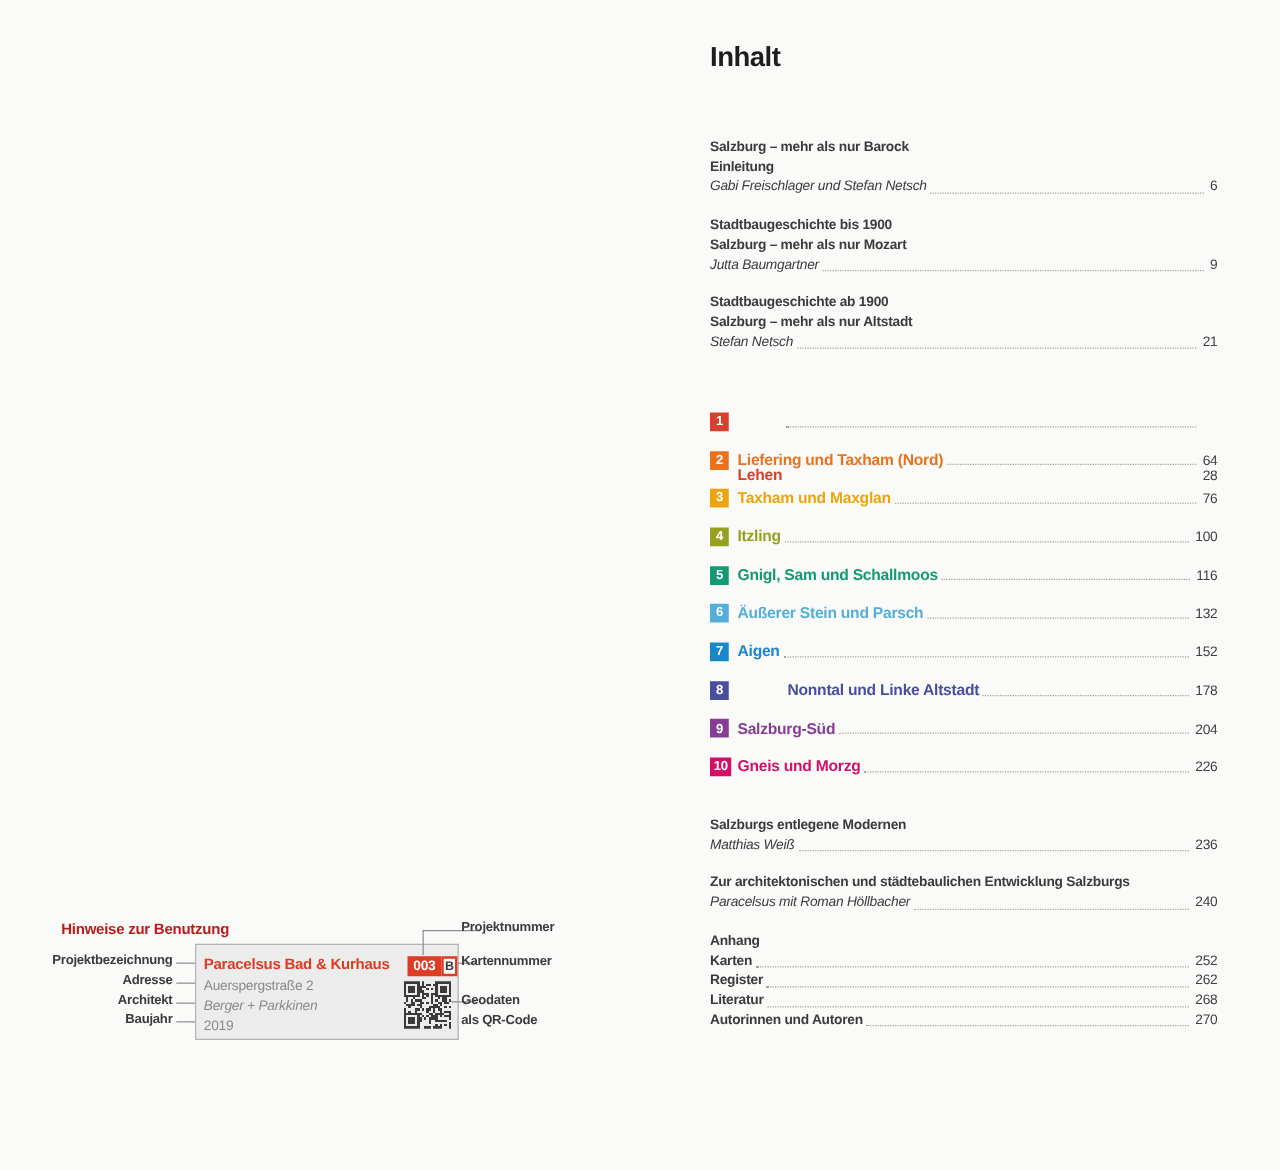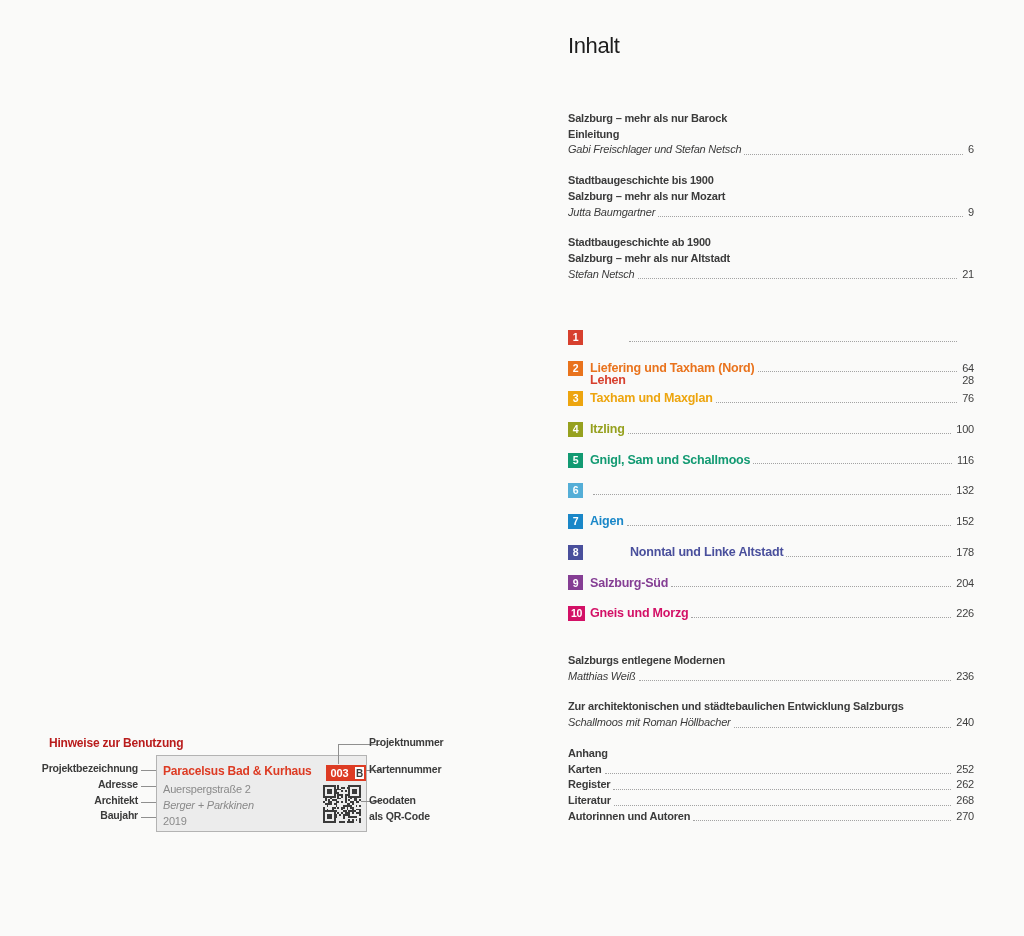--- a/index.html
+++ b/index.html
@@ -10,21 +10,21 @@
     font-family:"Liberation Sans", sans-serif;
     color:#3b3b3b;
     overflow:hidden;
     letter-spacing:-0.2px;
   }
 
   
   .toc { position:absolute; left:568px; top:0; width:406px; }
   .page-title {
     position:absolute; top:33px; left:0;
-    font-size:22px; font-weight:normal; color:#1d1d1d; letter-spacing:-0.4px;
+    font-size:22px; font-weight:bold; color:#1d1d1d; letter-spacing:-0.4px;
   }
   .intro   { position:absolute; top:111px; left:0; right:0; }
   .outro   { position:absolute; top:653px; left:0; right:0; }
   .group   { margin-bottom:15px; }
   .line    { line-height:15.7px; font-size:11px; }
   .t       { font-weight:bold; }
   .flexline{ display:flex; align-items:baseline; }
   .author  { font-style:italic; font-weight:normal; white-space:nowrap; }
   .leader  { flex:1; align-self:stretch; position:relative; min-width:8px; }
   .leader::after {
@@ -167,20 +167,21 @@
         </span>
         <span class="chapter-title" style="color: rgb(18, 154, 114);">Gnigl, Sam und Schallmoos</span>
         <span class="leader"></span>
         <span class="pagenum">116</span>
       </div>
 
       <div class="chapter-row">
         <span class="badge-slot">
           <span class="badge" style="background: rgb(84, 174, 215);">6</span>
         </span>
+        <span class="chapter-title" style="color: rgb(84, 174, 215);">Äußerer Stein und Parsch</span>
         <span class="leader"></span>
         <span class="pagenum">132</span>
       </div>
 
       <div class="chapter-row">
         <span class="badge-slot">
           <span class="badge" style="background: rgb(26, 135, 200);">7</span>
         </span>
         <span class="chapter-title" style="color: rgb(26, 135, 200);">Aigen</span>
         <span class="leader"></span>
@@ -223,21 +224,21 @@
           <div class="line flexline">
             <span class="author">Matthias Weiß</span>
             <span class="leader"></span>
             <span class="pagenum">236</span>
           </div>
         </div>
 
         <div class="group">
           <div class="line t">Zur architektonischen und städtebaulichen Entwicklung Salzburgs</div>
           <div class="line flexline">
-            <span class="author">Schallmoos mit Roman Höllbacher</span>
+            <span class="author">Paracelsus mit Roman Höllbacher</span>
             <span class="leader"></span>
             <span class="pagenum">240</span>
           </div>
         </div>
       </div>
     <div class="line t">Anhang</div>
     <div>
 
         <div class="line flexline">
           <span class="t">Karten</span>

